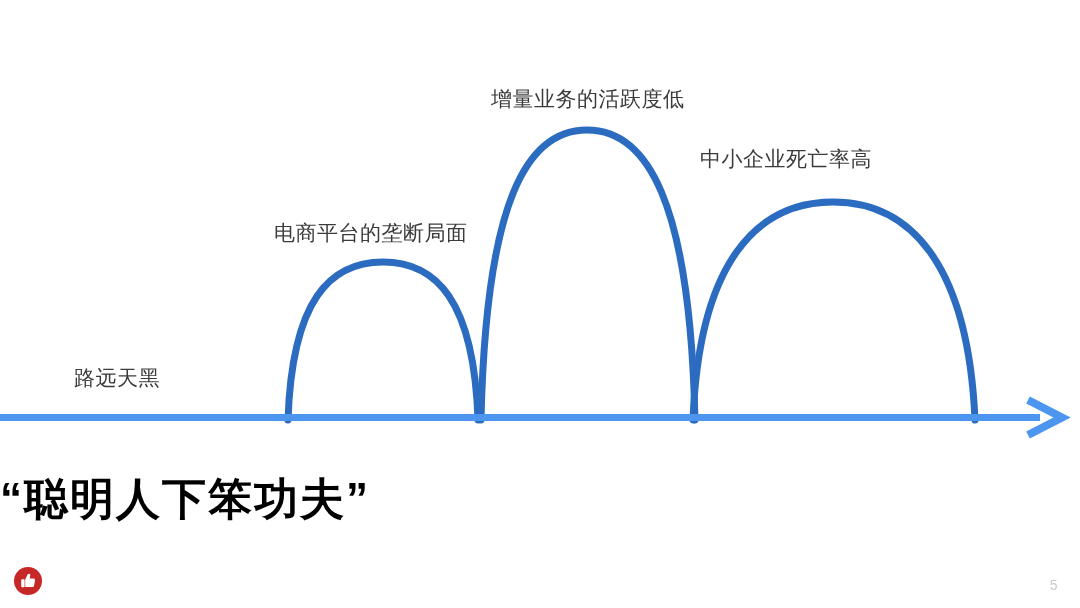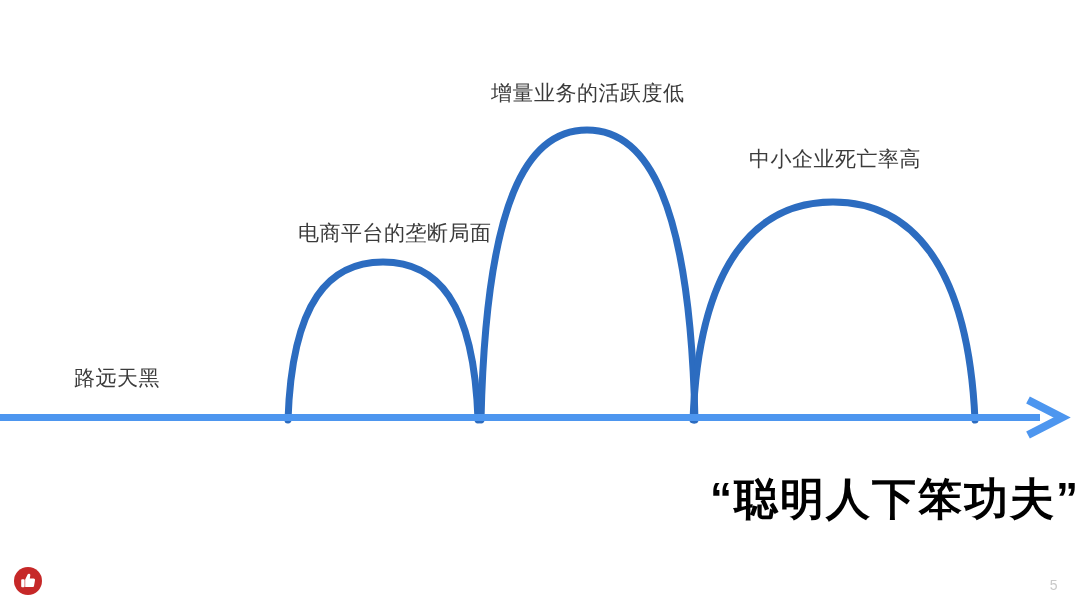--- a/index.html
+++ b/index.html
@@ -42,31 +42,31 @@
   #label-baseline {
     position: absolute;
     left: 74px;
     top: 365px;
     color: #3b3b3b;
     font-size: 21px;
     line-height: 26px;
     letter-spacing: 0.5px;
     white-space: nowrap;
   }
-  #label-arc-1 { left: 274px; top: 220px; margin-left: 24px; }
-  #label-arc-2 { left: 491px; top: 80px;  }
-  #label-arc-3 { left: 749px; top: 146px; text-align: right; }
+  #label-arc-1 { left: 274px; top: 220px; }
+  #label-arc-2 { left: 491px; top: 86px;  }
+  #label-arc-3 { left: 700px; top: 146px; text-align: right; }
 
   
   #headline {
     position: absolute;
     left: 0;
     top: 470px;
     width: 1080px;
-    text-align: right;
+    text-align: left;
     font-size: 44px;
     font-weight: bold;
     color: #000000;
     letter-spacing: 2px;
     font-family: "Liberation Sans", "DejaVu Sans", sans-serif;
   }
 
   
   #footer-logo {
     position: absolute;

